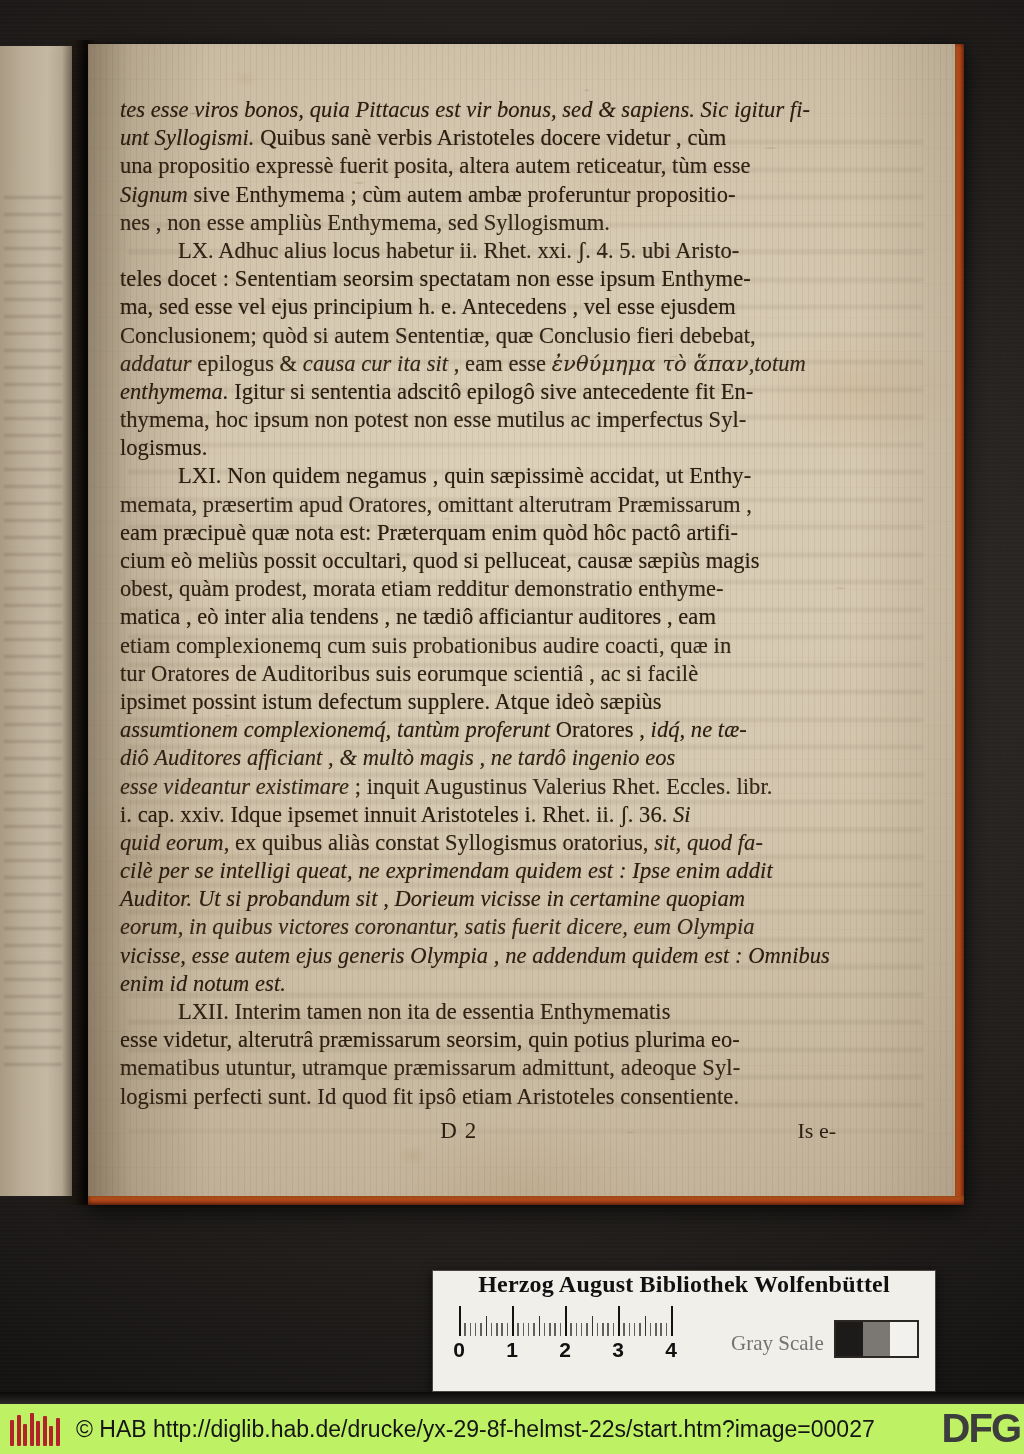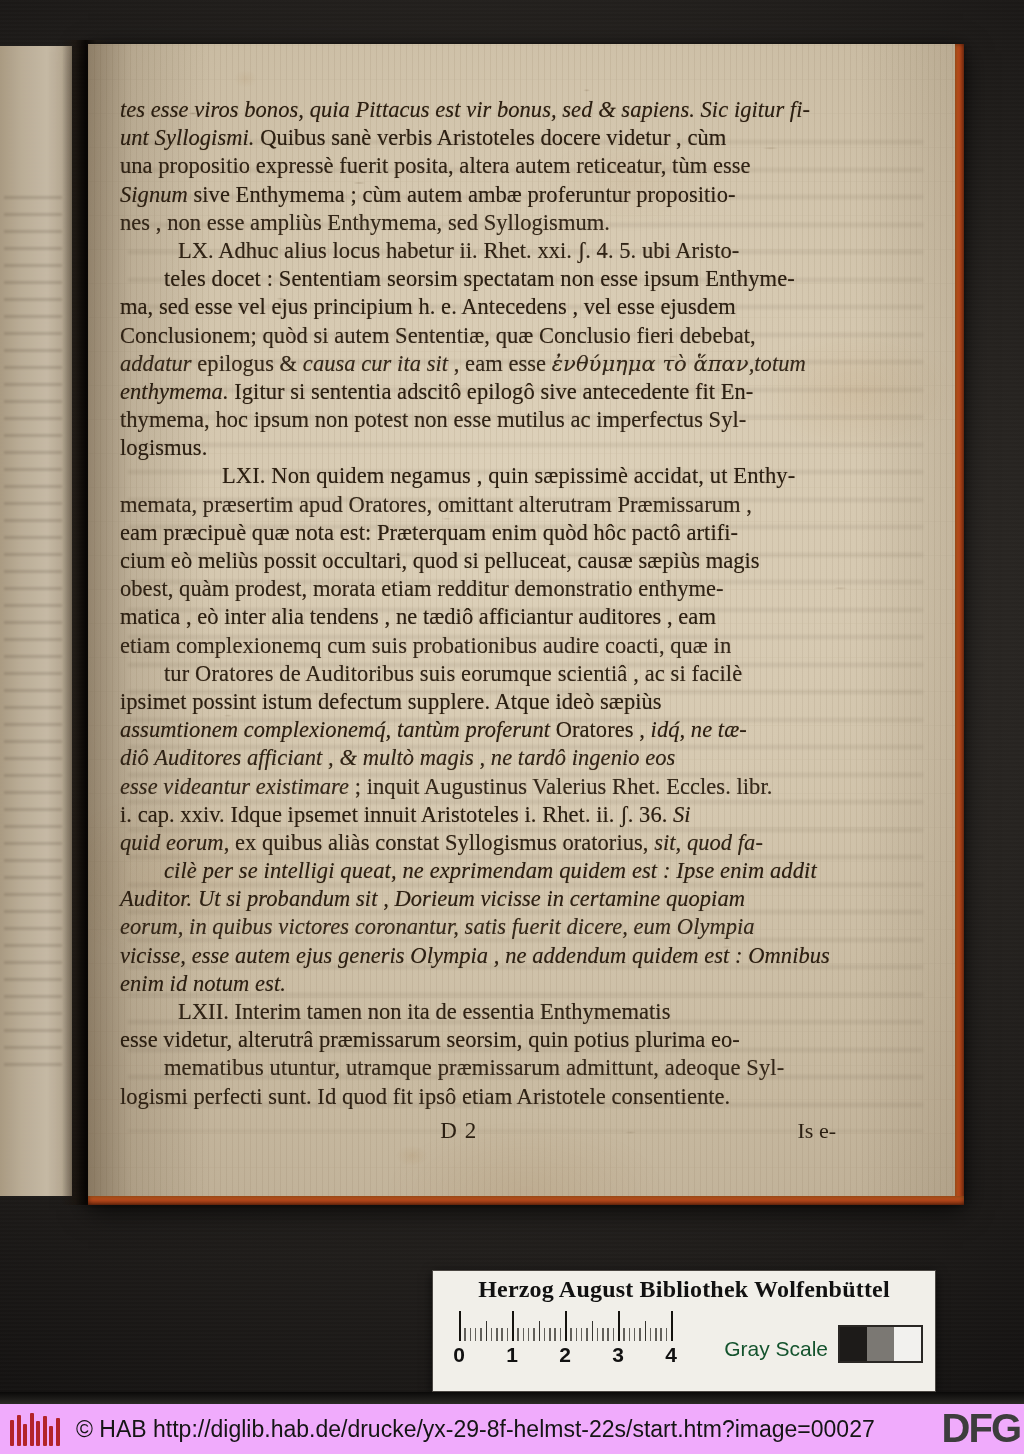--- a/index.html
+++ b/index.html
@@ -97,53 +97,53 @@
     color:#2b1f12;}
   .ln{height:28.2px;line-height:28.2px;white-space:nowrap;
       font-size:22.5px;letter-spacing:.05px;
       text-shadow:0 0 .7px rgba(60,36,14,.55);}
   .it{font-style:italic;text-align:right;}
   .gk{font-family:"DejaVu Serif",serif;font-style:italic;font-size:21px;}
   .ind{padding-left:58px;}
   
   #textblock .ln:nth-child(3n){opacity:.97;}
   #textblock .ln:nth-child(5n){opacity:.94;}
-  #textblock .ln:nth-child(7n){letter-spacing:.12px;margin-left:44px;}
+  #textblock .ln:nth-child(7n){letter-spacing:.12px;}
   
   #footline{position:absolute;left:120px;top:1118px;width:716px;
     font-size:22px;display:flex;align-items:baseline;color:#2b1f12;}
   #footline .sig{margin:0 auto;font-size:23px;letter-spacing:1px;}
   #footline .cw{font-size:22px;}
 
   
   #target{position:absolute;left:432px;top:1270px;width:502px;height:120px;
     background:#f1efe9;border:1px solid #4a4642;
     box-shadow:0 3px 10px rgba(0,0,0,.65);}
   #target .tt{text-align:center;font-family:"Liberation Serif",serif;
-    font-weight:bold;font-size:24px;color:#111;margin-top:5px;letter-spacing:.2px;}
+    font-weight:bold;font-size:24px;color:#111;letter-spacing:.2px;}
   #target .row{display:flex;align-items:flex-end;margin-top:4px;padding:0 12px;}
   #ruler{position:relative;width:272px;height:62px;}
   #ruler .ticks{position:absolute;left:0;top:0;width:100%;height:34px;}
   #ruler .tk{position:absolute;bottom:0;width:1.5px;background:#15130f;}
   #ruler .nums{position:absolute;left:0;top:36px;width:100%;height:26px;}
   #ruler .nm{position:absolute;transform:translateX(-50%);
     font-family:"Liberation Sans",sans-serif;font-weight:bold;font-size:21px;color:#111;}
-  #gslabel{font-family:Liberation Sans, sans-serif;font-size:21px;color:#14532d;
+  #gslabel{font-family:Liberation Serif, serif;font-size:21px;color:#737373;
     margin:0 0 8px 14px;white-space:nowrap;}
   #gspatches{display:flex;border:2px solid #2a2724;margin:0 0 6px 10px;}
   #gspatches div{width:27px;height:34px;}
   #gs-dark{background:#1d1b19;}
   #gs-mid{background:#7b7873;position:relative;overflow:hidden;}
   #gs-mid:after{content:"";position:absolute;left:-6px;top:-6px;width:46px;height:46px;
     border-top:1.5px solid #b9b6b0;transform:rotate(45deg);}
   #gs-light{background:#f2f1ee;}
 
   
   #bar{position:absolute;left:0;top:1404px;width:1024px;height:50px;
-    background:#f0abfc;display:flex;align-items:center;}
+    background:#bef264;display:flex;align-items:center;}
   #bar .logo{width:52px;height:34px;margin-left:10px;display:flex;align-items:flex-end;gap:2.5px;}
   #bar .logo i{display:block;width:4px;background:#b3242a;border-radius:1px;}
   #bar .url{margin-left:14px;font-family:"Liberation Sans",sans-serif;
     font-size:23px;color:#151515;white-space:nowrap;overflow:hidden;}
   #bar .dfg{position:absolute;right:4px;top:2px;
     font-family:"Liberation Sans",sans-serif;font-weight:bold;font-size:40px;
     color:#3d3d3d;letter-spacing:-2px;}
   
   #barshadow{position:absolute;left:0;top:1392px;width:1024px;height:12px;
     background:linear-gradient(180deg,#0a0908,#2c2a27);}
@@ -201,21 +201,21 @@
       <div class="ln"><span>i. cap. xxiv.  Idque ipsemet innuit Aristoteles i. Rhet. ii. ʃ. 36.  </span><span class="it">Si</span></div>
       <div class="ln"><span class="it">quid eorum</span><span>, ex quibus aliàs constat Syllogismus oratorius, </span><span class="it">sit, quod fa-</span></div>
       <div class="ln"><span class="it">cilè per se intelligi queat, ne exprimendam quidem est : Ipse enim addit</span></div>
       <div class="ln"><span class="it">Auditor.   Ut si probandum sit , Dorieum vicisse in certamine quopiam</span></div>
       <div class="ln"><span class="it">eorum, in quibus victores coronantur, satis fuerit dicere, eum Olympia</span></div>
       <div class="ln"><span class="it">vicisse, esse autem ejus generis Olympia , ne addendum quidem est : Omnibus</span></div>
       <div class="ln"><span class="it">enim id notum est.</span></div>
       <div class="ln ind"><span>LXII.  Interim tamen non ita de essentia Enthymematis</span></div>
       <div class="ln"><span>esse videtur, alterutrâ præmissarum seorsim, quin potius plurima eo-</span></div>
       <div class="ln"><span>mematibus utuntur, utramque præmissarum admittunt, adeoque Syl-</span></div>
-      <div class="ln"><span>logismi perfecti sunt.   Id quod fit ipsô etiam Aristotele consentiente.</span></div>
+      <div class="ln"><span>logismi perfecti sunt.   Id quod fit ipsô etiam Aristoteles consentiente.</span></div>
     </div>
 
   <div id="footline">
     <span class="sig">D 2</span>
     <span class="cw">Is e-</span>
   </div>
 
   <div id="target">
     <div class="tt">Herzog August Bibliothek Wolfenbüttel</div>
     <div class="row">

